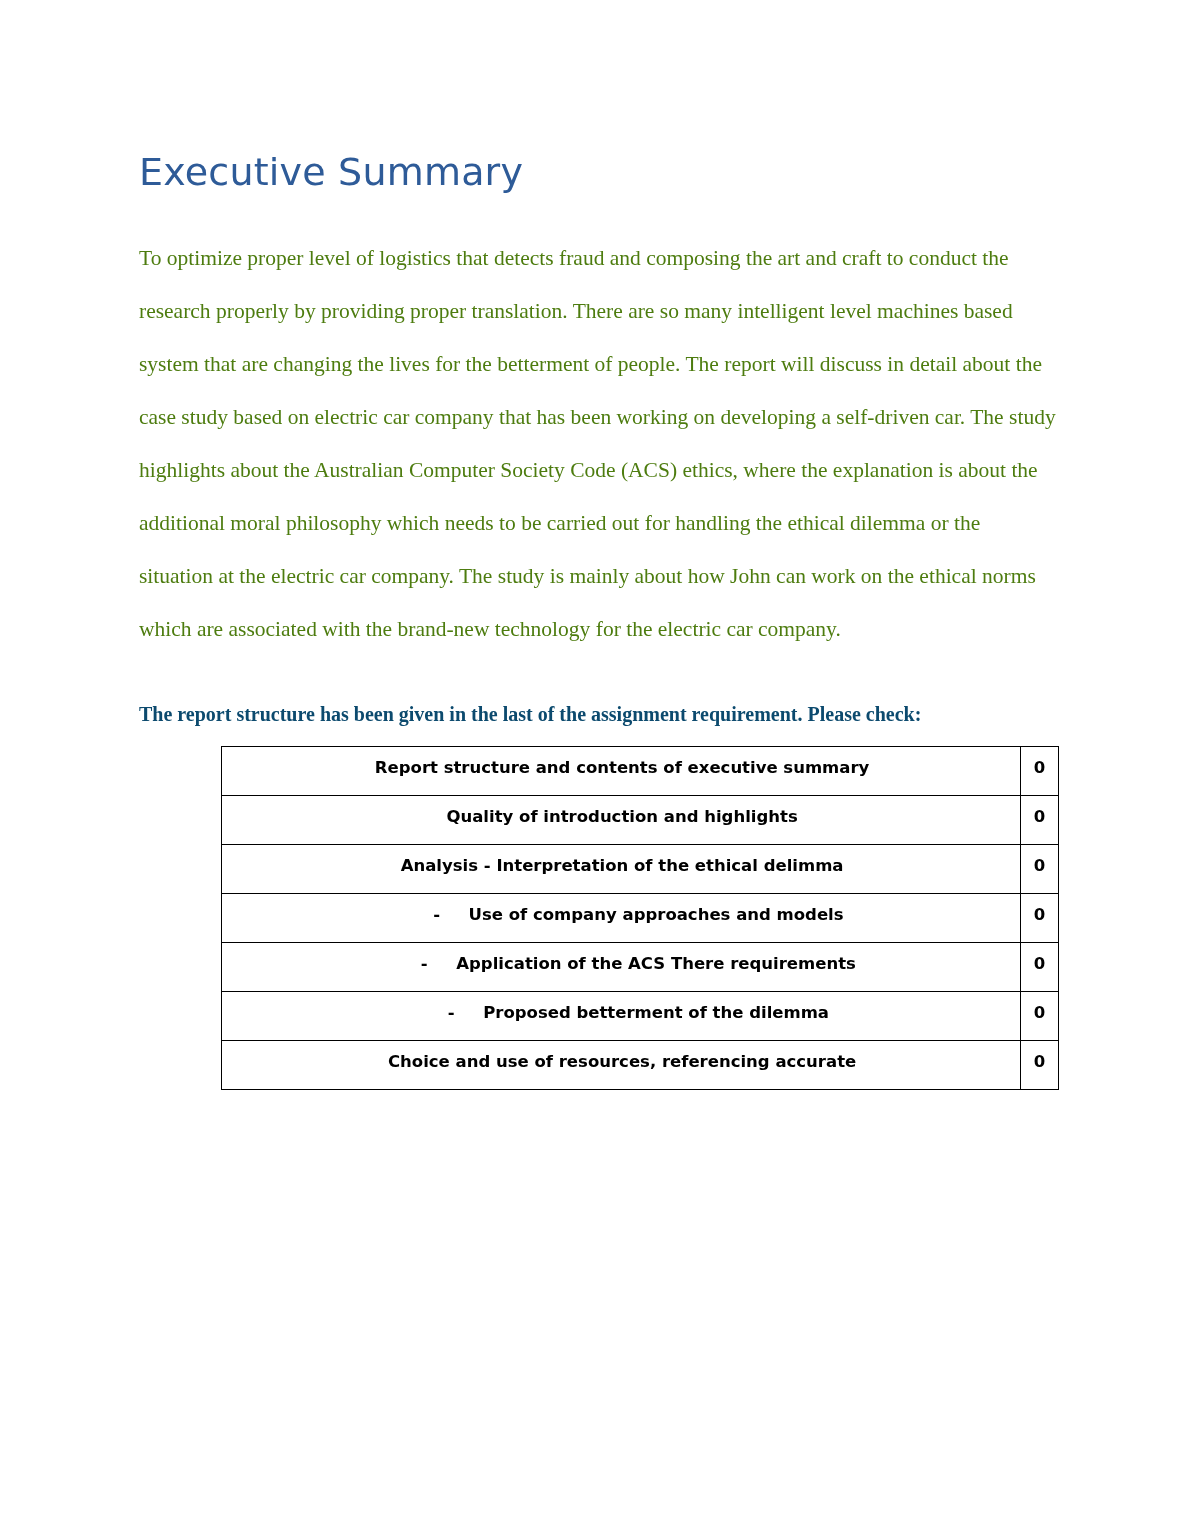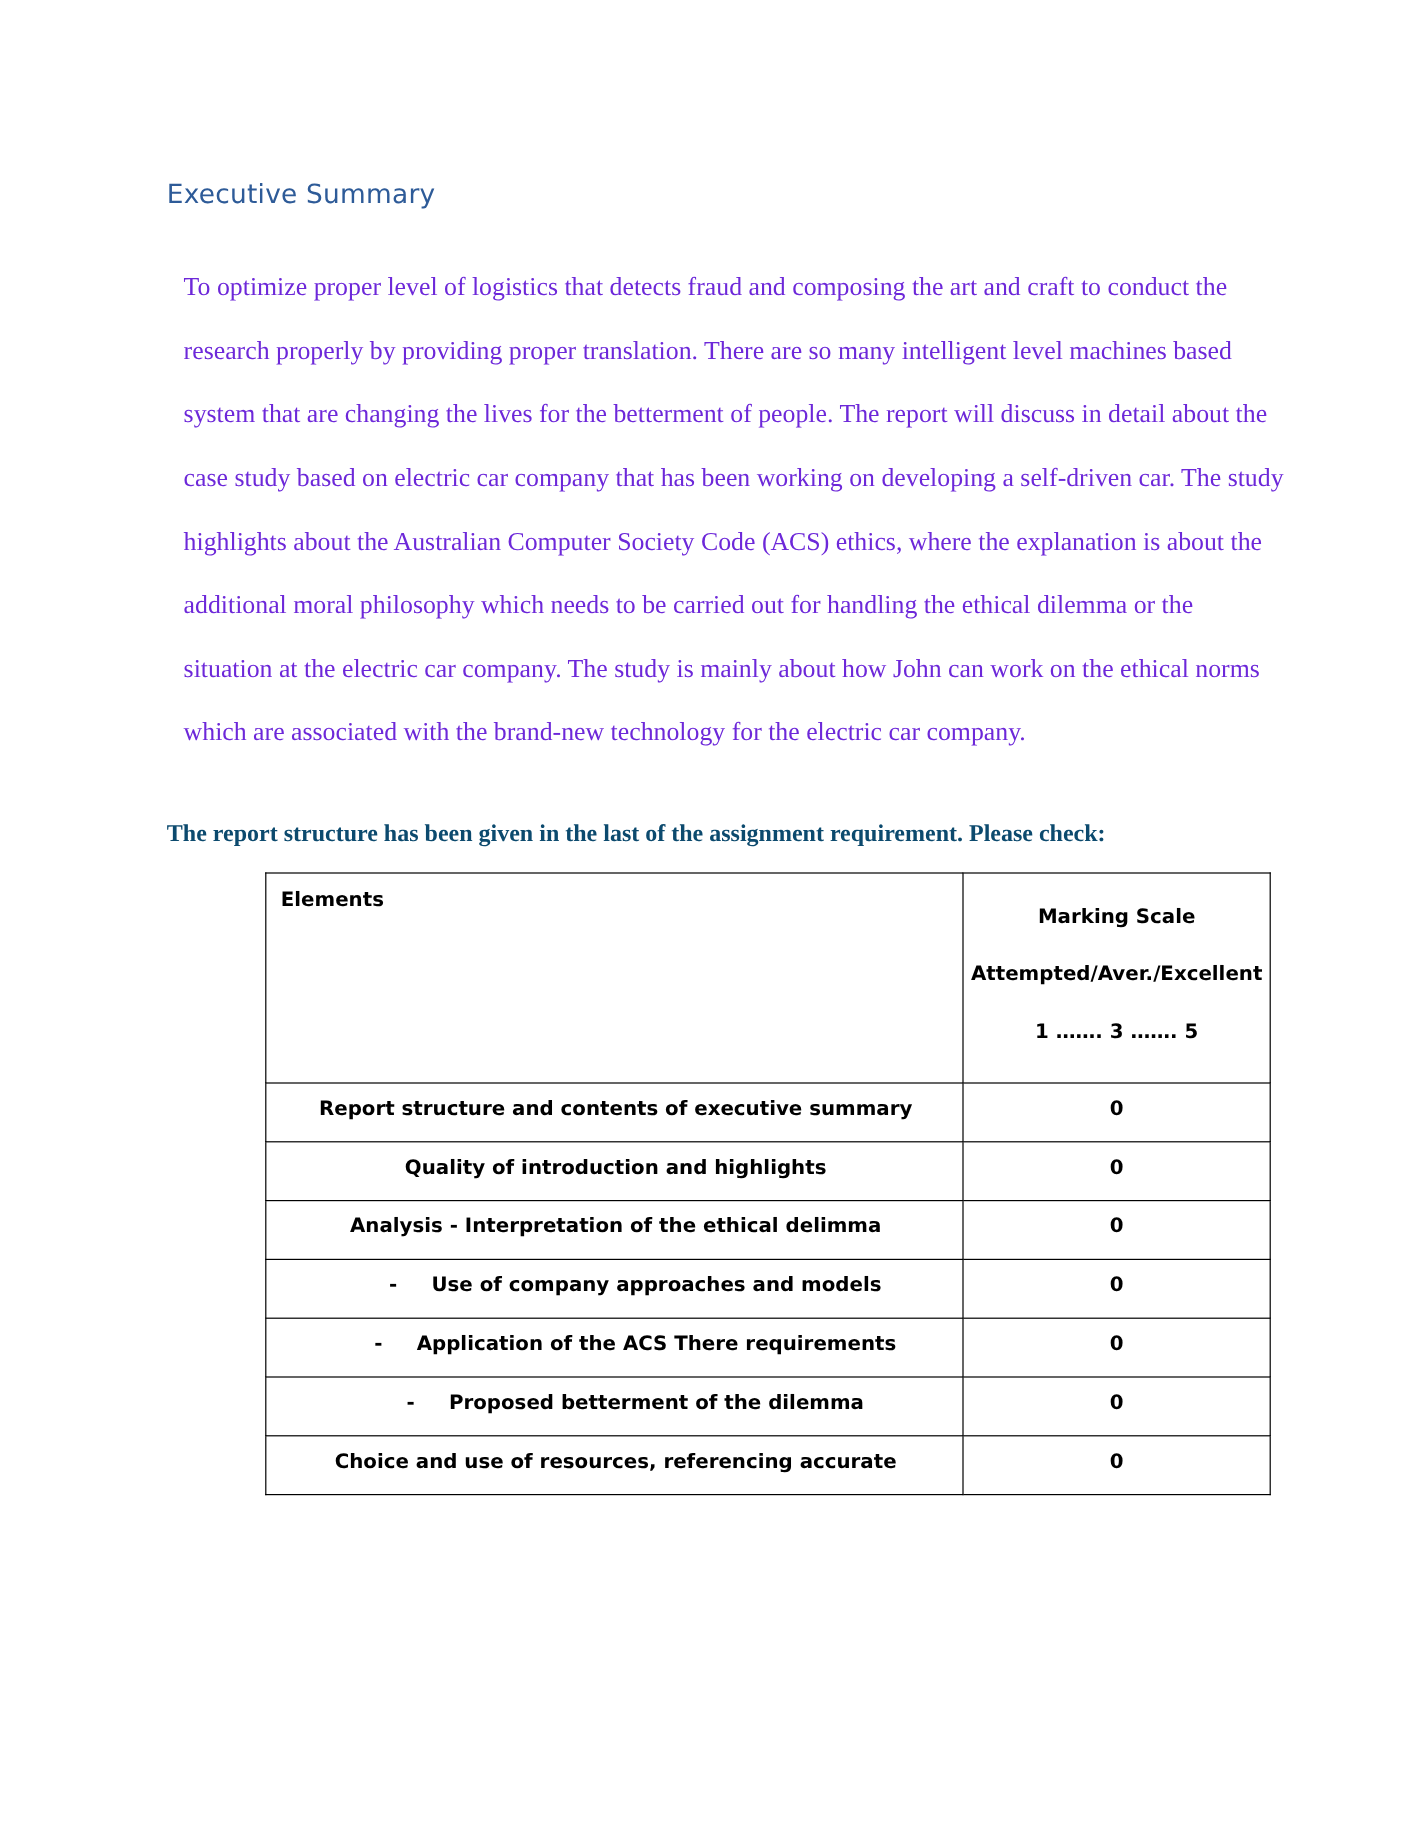--- a/index.html
+++ b/index.html
@@ -23,32 +23,32 @@
     background: #ffffff;
   }
   .content {
     position: absolute;
     left: 139px;
     top: 150px;
     width: 920px;
   }
   h1.doc-title {
     font-family: "DejaVu Sans", sans-serif;
-    font-size: 22px;
+    font-size: 38px;
     font-weight: 400;
     color: #2E5B98;
     margin: 0 0 38px 0;
     letter-spacing: 0.2px;
   }
   p.body-text {
     font-family: "Liberation Serif", serif;
     font-size: 21.5px;
     line-height: 53px;
-    margin: 14px;
-    color: #6d28d9;
+    margin: 0;
+    color: #4d7c0f;
     text-align: left;
     width: 918px;
   }
   p.red-note {
     font-family: "Liberation Serif", serif;
     font-size: 20px;
     font-weight: bold;
     color: #0c4a6e;
     line-height: 28px;
     margin: 44px 0 18px 0;
@@ -101,28 +101,20 @@
   <div class="content">
 
     <h1 class="doc-title">Executive Summary</h1>
 
     <p class="body-text">To optimize proper level of logistics that detects fraud and composing the art and craft to conduct the research properly by providing proper translation. There are so many intelligent level machines based system that are changing the lives for the betterment of people. The report will discuss in detail about the case study based on electric car company that has been working on developing a self-driven car. The study highlights about the Australian Computer Society Code (ACS) ethics, where the explanation is about the additional moral philosophy which needs to be carried out for handling the ethical dilemma or the situation at the electric car company. The study is mainly about how John can work on the ethical norms which are associated with the brand-new technology for the electric car company.</p>
 
     <p class="red-note">The report structure has been given in the last of the assignment requirement. Please check:</p>
 
     <table class="marking-table">
       <tbody>
-        <tr>
-          <td class="elem-head">Elements</td>
-          <td class="scale-head">
-            <div>Marking Scale</div>
-            <div>Attempted/Aver./Excellent</div>
-            <div>1 ……. 3 ……. 5</div>
-          </td>
-        </tr>
 
         <tr>
           <td class="elem-cell">Report structure and contents of executive summary</td>
           <td class="score-cell">0</td>
         </tr>
 
         <tr>
           <td class="elem-cell">Quality of introduction and highlights</td>
           <td class="score-cell">0</td>
         </tr>

